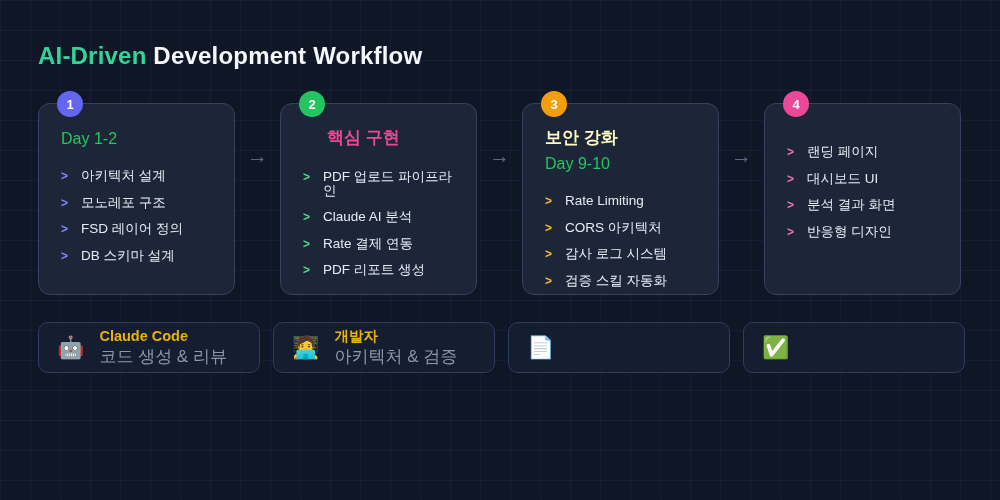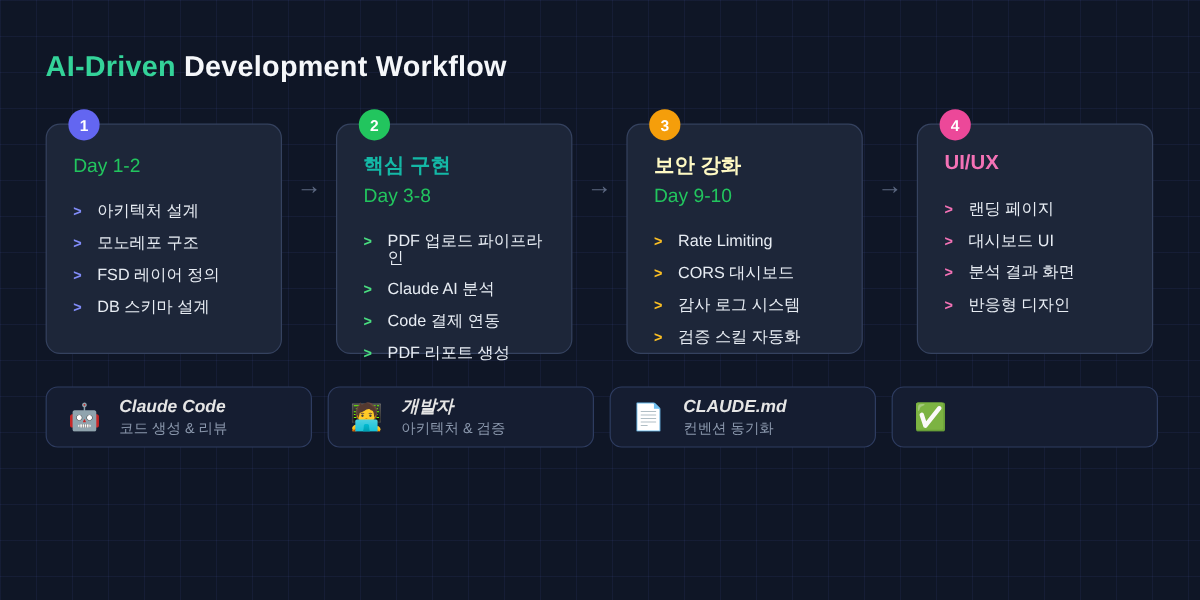--- a/index.html
+++ b/index.html
@@ -64,22 +64,22 @@
   }
   .res-card {
     width: 222px; height: 51px; flex: none;
     background: #151d31;
     border: 1px solid #2e3c60;
     border-radius: 10px;
     display: flex; align-items: center;
     padding: 0 18px; gap: 15px;
   }
   .res-emoji { font-size: 22px; line-height: 1; }
-  .res-title { font-size: 14.5px; font-weight: 700; color: #e5e5e5; line-height: 1.15; font-style: italic; }
-  .res-sub { font-size: 12px; color: #8b98ad; margin-top: 3px; line-height: 1.1; }
+  .res-title { font-size: 14.5px; font-weight: 700; color: #eab308; line-height: 1.15; }
+  .res-sub { font-size: 17px; color: #8b98ad; margin-top: 3px; line-height: 1.1; }
 </style>
 </head>
 <body>
 
 <div class="page">
 
   <h1 class="title"><span class="hl">AI-Driven</span><span> Development Workflow</span></h1>
 
   <div class="phases-row">
   <div class="phase-card">
@@ -107,36 +107,35 @@
   </li>
 </ul>
   </div>
 
   <div class="arrow-cell">
     <span>→</span>
   </div>
 
   <div class="phase-card">
     <div class="badge" style="background: rgb(34, 197, 94);">2</div>
-    <div class="p-title" style="color: #14b8a6;">핵심 구현</div>
-    <div class="p-days">Day 3-8</div>
+    <div class="p-title" style="color: #ec4899; margin-left: 24px;">핵심 구현</div>
     <ul class="p-items">
   <li>
     <span class="chev" style="color: rgb(74, 222, 128);">&gt;</span>
     <span class="item-text">PDF 업로드 파이프라인</span>
   </li>
 
   <li>
     <span class="chev" style="color: rgb(74, 222, 128);">&gt;</span>
     <span class="item-text">Claude AI 분석</span>
   </li>
 
   <li>
     <span class="chev" style="color: rgb(74, 222, 128);">&gt;</span>
-    <span class="item-text">Code 결제 연동</span>
+    <span class="item-text">Rate 결제 연동</span>
   </li>
 
   <li>
     <span class="chev" style="color: rgb(74, 222, 128);">&gt;</span>
     <span class="item-text">PDF 리포트 생성</span>
   </li>
 </ul>
   </div>
 
   <div class="arrow-cell">
@@ -148,42 +147,41 @@
     <div class="p-title" style="color: #fef9c3;">보안 강화</div>
     <div class="p-days">Day 9-10</div>
     <ul class="p-items">
   <li>
     <span class="chev" style="color: rgb(251, 191, 36);">&gt;</span>
     <span class="item-text">Rate Limiting</span>
   </li>
 
   <li>
     <span class="chev" style="color: rgb(251, 191, 36);">&gt;</span>
-    <span class="item-text">CORS 대시보드</span>
+    <span class="item-text">CORS 아키텍처</span>
   </li>
 
   <li>
     <span class="chev" style="color: rgb(251, 191, 36);">&gt;</span>
     <span class="item-text">감사 로그 시스템</span>
   </li>
 
   <li>
     <span class="chev" style="color: rgb(251, 191, 36);">&gt;</span>
     <span class="item-text">검증 스킬 자동화</span>
   </li>
 </ul>
   </div>
 
   <div class="arrow-cell">
     <span>→</span>
   </div>
 
   <div class="phase-card">
     <div class="badge" style="background: rgb(236, 72, 153);">4</div>
-    <div class="p-title" style="color: rgb(244, 114, 182);">UI/UX</div>
     <ul class="p-items">
   <li>
     <span class="chev" style="color: rgb(244, 114, 182);">&gt;</span>
     <span class="item-text">랜딩 페이지</span>
   </li>
 
   <li>
     <span class="chev" style="color: rgb(244, 114, 182);">&gt;</span>
     <span class="item-text">대시보드 UI</span>
   </li>
@@ -213,24 +211,20 @@
   <div class="res-card">
     <span class="res-emoji">🧑‍💻</span>
     <div>
       <div class="res-title">개발자</div>
       <div class="res-sub">아키텍처 &amp; 검증</div>
     </div>
   </div>
 
   <div class="res-card">
     <span class="res-emoji">📄</span>
-    <div>
-      <div class="res-title">CLAUDE.md</div>
-      <div class="res-sub">컨벤션 동기화</div>
-    </div>
   </div>
 
   <div class="res-card">
     <span class="res-emoji">✅</span>
   </div>
 </div>
 
 </div>
 
 </body></html>

